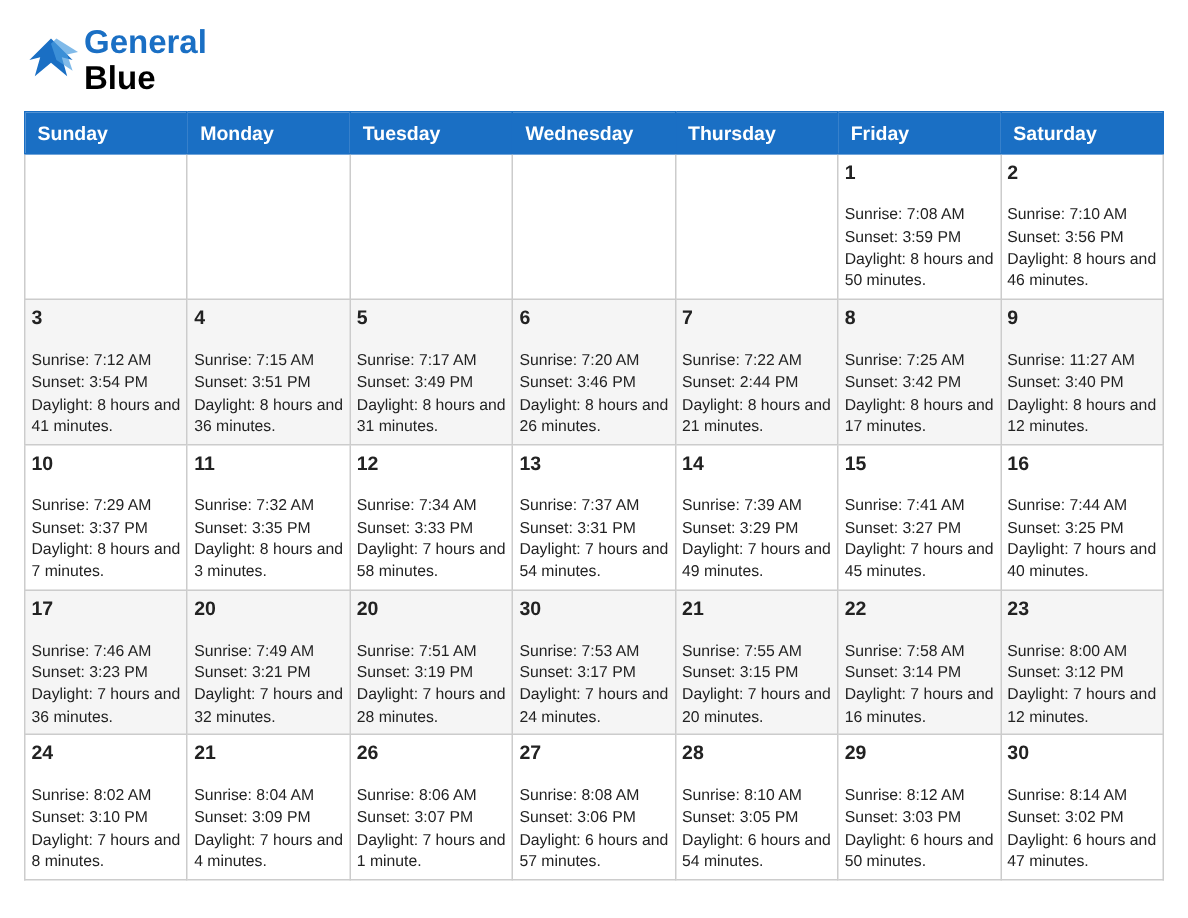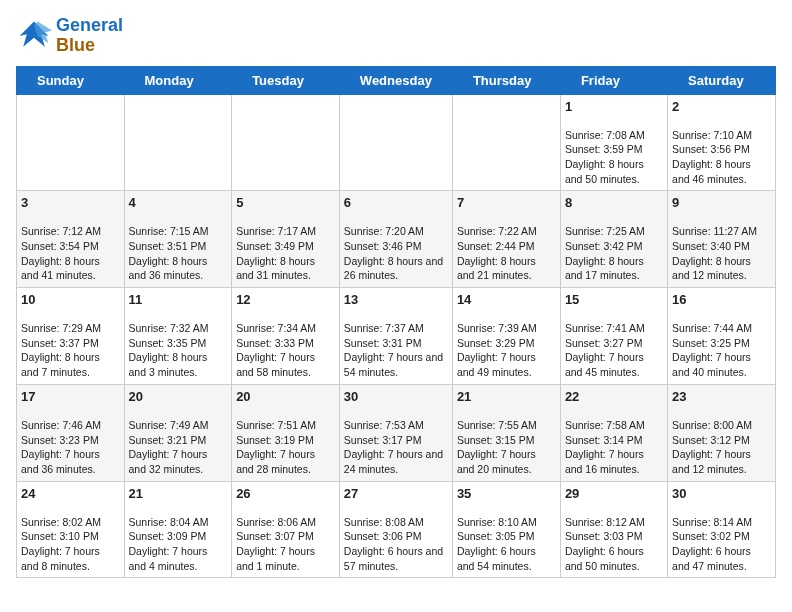--- a/index.html
+++ b/index.html
@@ -15,21 +15,21 @@
       justify-content: space-between;
       align-items: flex-start;
       margin-bottom: 10px;
     }
     .logo {
       display: flex;
       align-items: center;
       gap: 4px;
     }
     .logo-text {
-      font-size: 18px;
+      font-size: 22px;
       font-weight: bold;
       line-height: 1.1;
     }
     .logo-text span { color: #1a6fc4; }
     .logo-bird {
       width: 36px;
       height: 36px;
     }
     .title-block { text-align: right; }
     .month-title {
@@ -43,21 +43,21 @@
     }
     .calendar {
       width: 100%;
       border-collapse: collapse;
     }
     .calendar th {
       background: #1a6fc4;
       color: #fff;
       font-size: 13px;
       font-weight: bold;
-      padding: 6px 20px;
+      padding: 6px 8px;
       text-align: left;
       border: 1px solid #1a6fc4;
     }
     .calendar td {
       border: 1px solid #ccc;
       vertical-align: top;
       padding: 4px 4px 4px 4px;
       font-size: 10.5px;
       color: #222;
       width: calc(100% / 7);
@@ -85,21 +85,21 @@
 <body>
 
 <div class="header">
   <div class="logo">
     <svg class="logo-bird" viewBox="0 0 40 40" xmlns="http://www.w3.org/2000/svg">
       <polygon points="20,4 36,20 28,18 32,32 20,22 8,32 12,18 4,20" fill="#1a6fc4"></polygon>
       <polygon points="24,4 40,14 32,16 36,28 24,20 20,8" fill="#4a9de0" opacity="0.7"></polygon>
     </svg>
     <div class="logo-text">
       <div><span>General</span></div>
-      <div><span style="color:#a16207">Blue</span></div>
+      <div><span style="color:#000000">Blue</span></div>
     </div>
   </div>
   <div class="title-block">
     <div class="month-title"></div>
     <div class="location"></div>
   </div>
 </div>
 
 <table class="calendar">
   <thead>
@@ -284,21 +284,21 @@
 Sunset: 3:07 PM
 Daylight: 7 hours and 1 minute.</div>
         </td>
         <td>
           <span class="day-num">27</span>
           <div class="day-info">Sunrise: 8:08 AM
 Sunset: 3:06 PM
 Daylight: 6 hours and 57 minutes.</div>
         </td>
         <td>
-          <span class="day-num">35</span>
+          <span class="day-num">28</span>
           <div class="day-info">Sunrise: 8:10 AM
 Sunset: 3:05 PM
 Daylight: 6 hours and 54 minutes.</div>
         </td>
         <td>
           <span class="day-num">29</span>
           <div class="day-info">Sunrise: 8:12 AM
 Sunset: 3:03 PM
 Daylight: 6 hours and 50 minutes.</div>
         </td>

